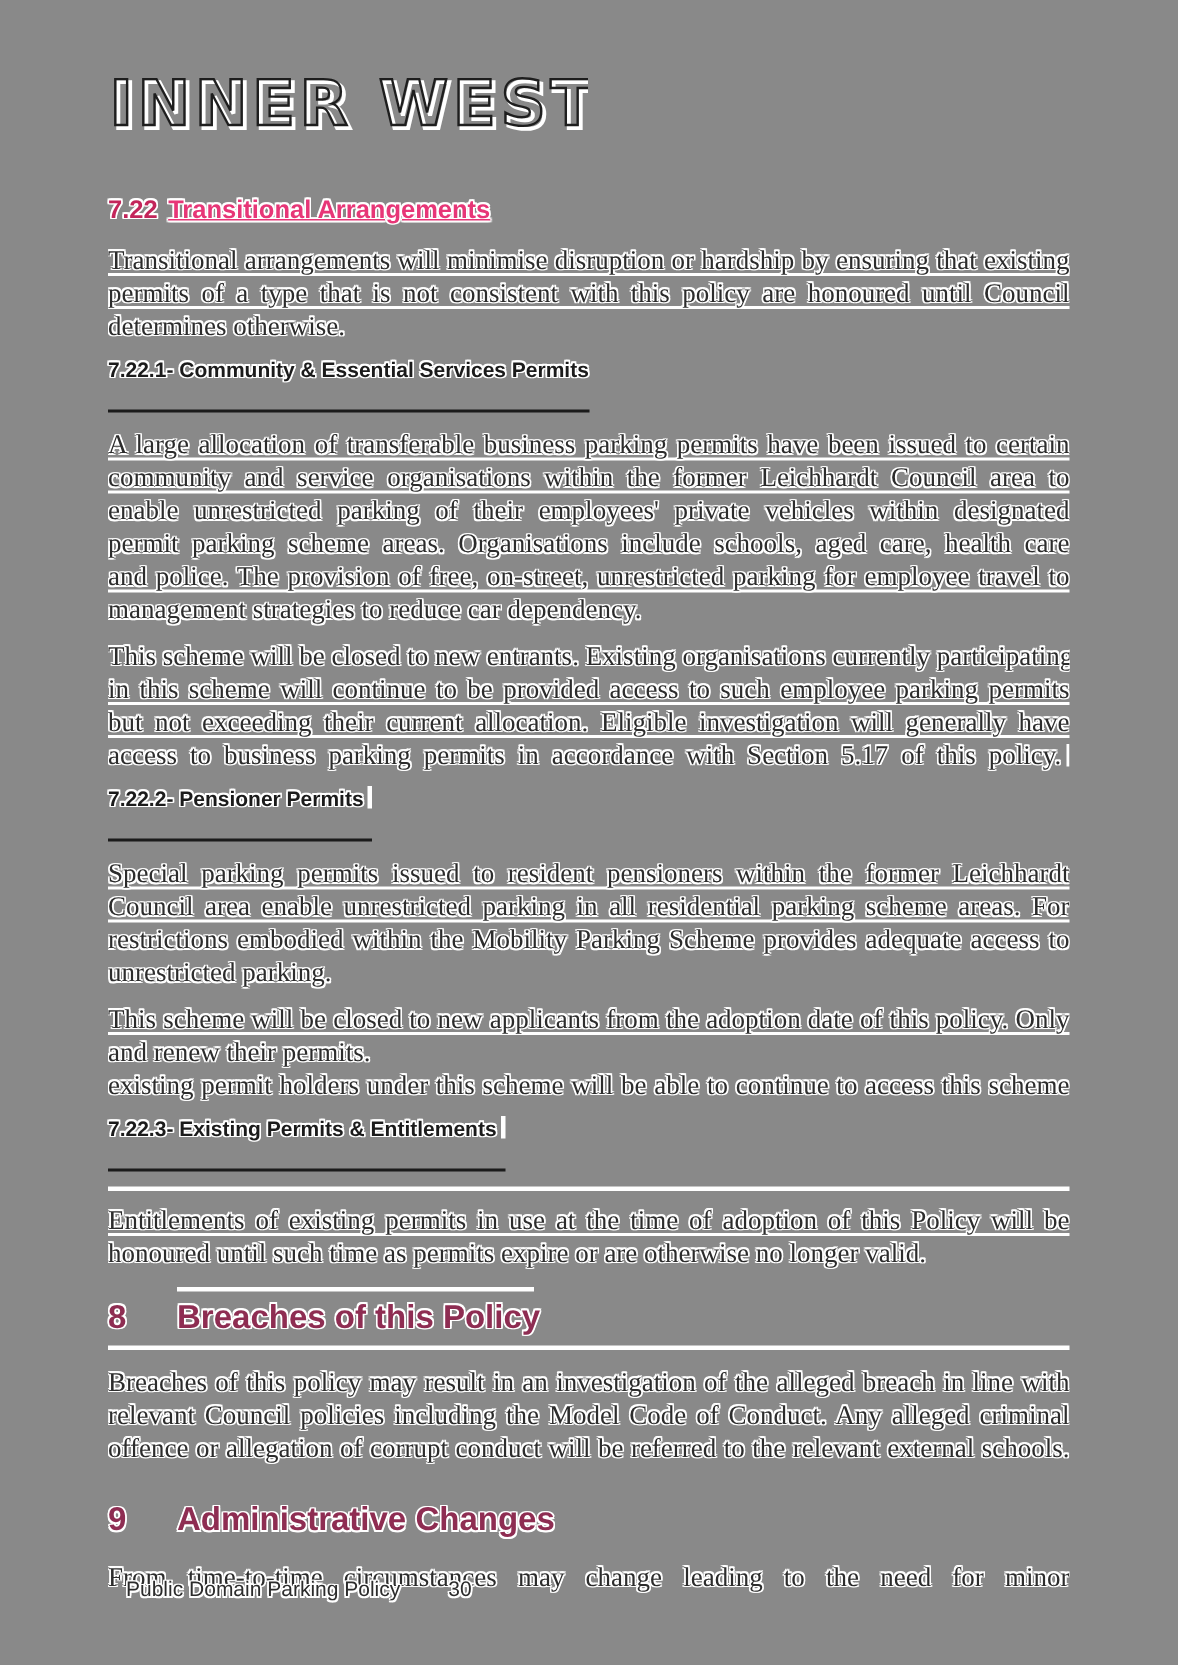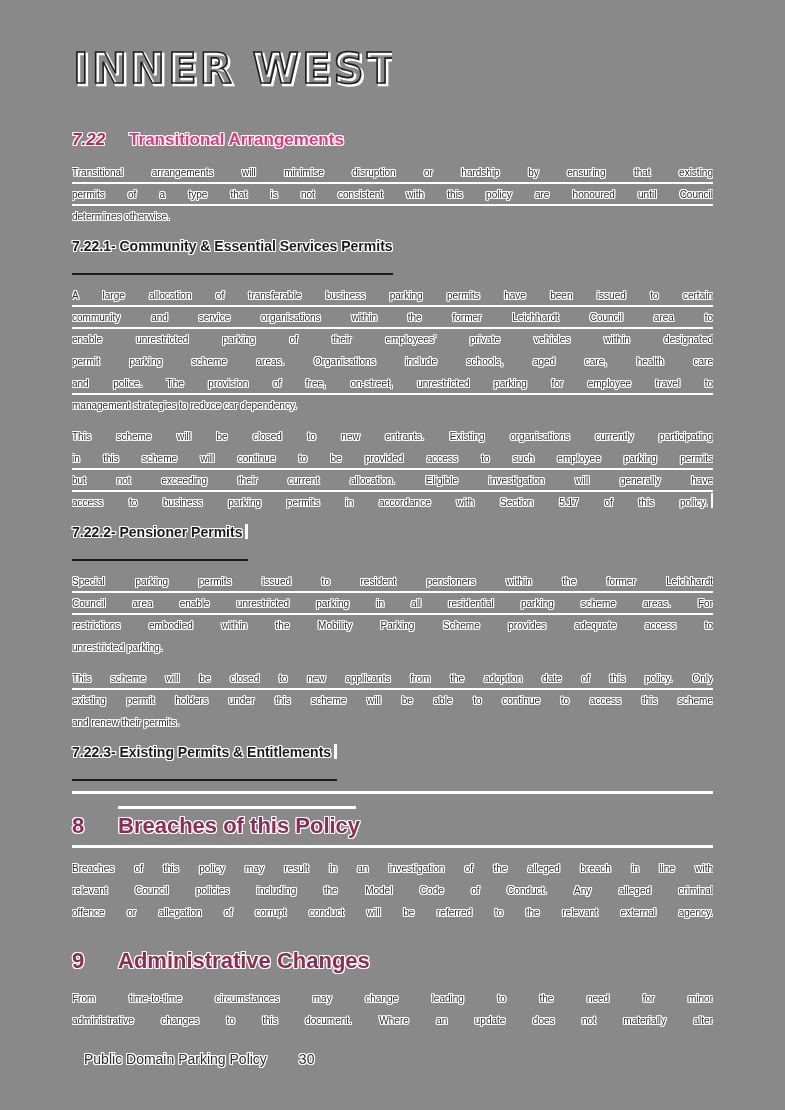--- a/index.html
+++ b/index.html
@@ -12,32 +12,33 @@
   }
   .glow {
     text-shadow:
       -1px 0 #fff, 1px 0 #fff, 0 -1px #fff, 0 1px #fff,
       -1px -1px #fff, 1px -1px #fff, -1px 1px #fff, 1px 1px #fff;
   }
   .content { position: absolute; left: 72px; top: 40px; width: 641px; }
   .logo { display: block; margin: 0 0 33px 0; }
 
   .section-heading { font-size: 17px; font-weight: 700; line-height: 22px; margin: 0 0 11px 0; }
-  .section-heading .num { color: #c3255a; margin-right: 24px; font-style: italic; }
-  .section-heading .stitle { color: #e73677; }
+  .section-heading .num { color: #c3255a; margin-right: 7px; }
+  .section-heading .stitle { color: #e73677; text-decoration: underline; }
 
   .subheading { font-size: 14px; font-weight: 700; color: #1b1b1b; line-height: 18px; margin: 8px 0 10px 0; }
   .subheading .shtext { display: inline-block; border-bottom: 2px solid #1b1b1b; padding-bottom: 18px; }
 
   .para { margin: 0 0 9px 0; }
   .pline {
-    font-size: 10px; line-height: 22px; height: 22px;
+    font-size: 18px; line-height: 22px; height: 22px;
     color: #2c2c2c;
     white-space: nowrap; overflow: hidden;
     text-align: justify;
+    font-family: Liberation Serif, serif;
   }
   .pline.fill { text-align-last: justify; }
   .pline.ul { background: linear-gradient(#fff,#fff) left bottom / 100% 2.5px no-repeat; }
 
   .cursor::after {
     content: ""; display: inline-block;
     width: 2.5px; height: 15px; background: #fff;
     margin-left: 3px; vertical-align: -2px;
   }
 
@@ -86,43 +87,46 @@
       </div>
       <div class="subheading glow"><span class="shtext cursor">7.22.2- Pensioner Permits</span></div>
       <div class="para">
         <div class="pline glow fill ul">Special parking permits issued to resident pensioners within the former Leichhardt</div>
         <div class="pline glow fill ul">Council area enable unrestricted parking in all residential parking scheme areas. For</div>
         <div class="pline glow fill">restrictions embodied within the Mobility Parking Scheme provides adequate access to</div>
         <div class="pline glow">unrestricted parking.</div>
       </div>
       <div class="para">
         <div class="pline glow fill ul">This scheme will be closed to new applicants from the adoption date of this policy. Only</div>
+        <div class="pline glow">and renew their permits.</div>
         <div class="pline glow fill">existing permit holders under this scheme will be able to continue to access this scheme</div>
-        <div class="pline glow">and renew their permits.</div>
       </div>
       <div class="subheading glow"><span class="shtext cursor">7.22.3- Existing Permits &amp; Entitlements</span></div>
       <div class="rule full"></div>
+      <div class="para">
+        <div class="pline glow fill ul">Entitlements of existing permits in use at the time of adoption of this Policy will be</div>
+        <div class="pline glow">honoured until such time as permits expire or are otherwise no longer valid.</div>
+      </div>
       <div class="rule short"></div>
       <div class="chapter-heading glow">
         <span class="num">8</span>
         <span class="ctitle">Breaches of this Policy</span>
       </div>
       <div class="rule full"></div>
       <div class="para">
         <div class="pline glow fill">Breaches of this policy may result in an investigation of the alleged breach in line with</div>
         <div class="pline glow fill">relevant Council policies including the Model Code of Conduct. Any alleged criminal</div>
-        <div class="pline glow fill">offence or allegation of corrupt conduct will be referred to the relevant external agency.</div>
+        <div class="pline glow fill">offence or allegation of corrupt conduct will be referred to the relevant external schools.</div>
       </div>
       <div class="chapter-heading glow">
         <span class="num">9</span>
         <span class="ctitle">Administrative Changes</span>
       </div>
       <div class="para">
         <div class="pline glow fill">From time-to-time circumstances may change leading to the need for minor</div>
-        <div class="pline glow fill">administrative changes to this document. Where an update does not materially alter</div>
       </div>
     </div>
 </div>
 
 <div class="footer glow">
   <span>Public Domain Parking Policy</span>
   <span class="pagenum">30</span>
 </div>
 
 </body></html>

